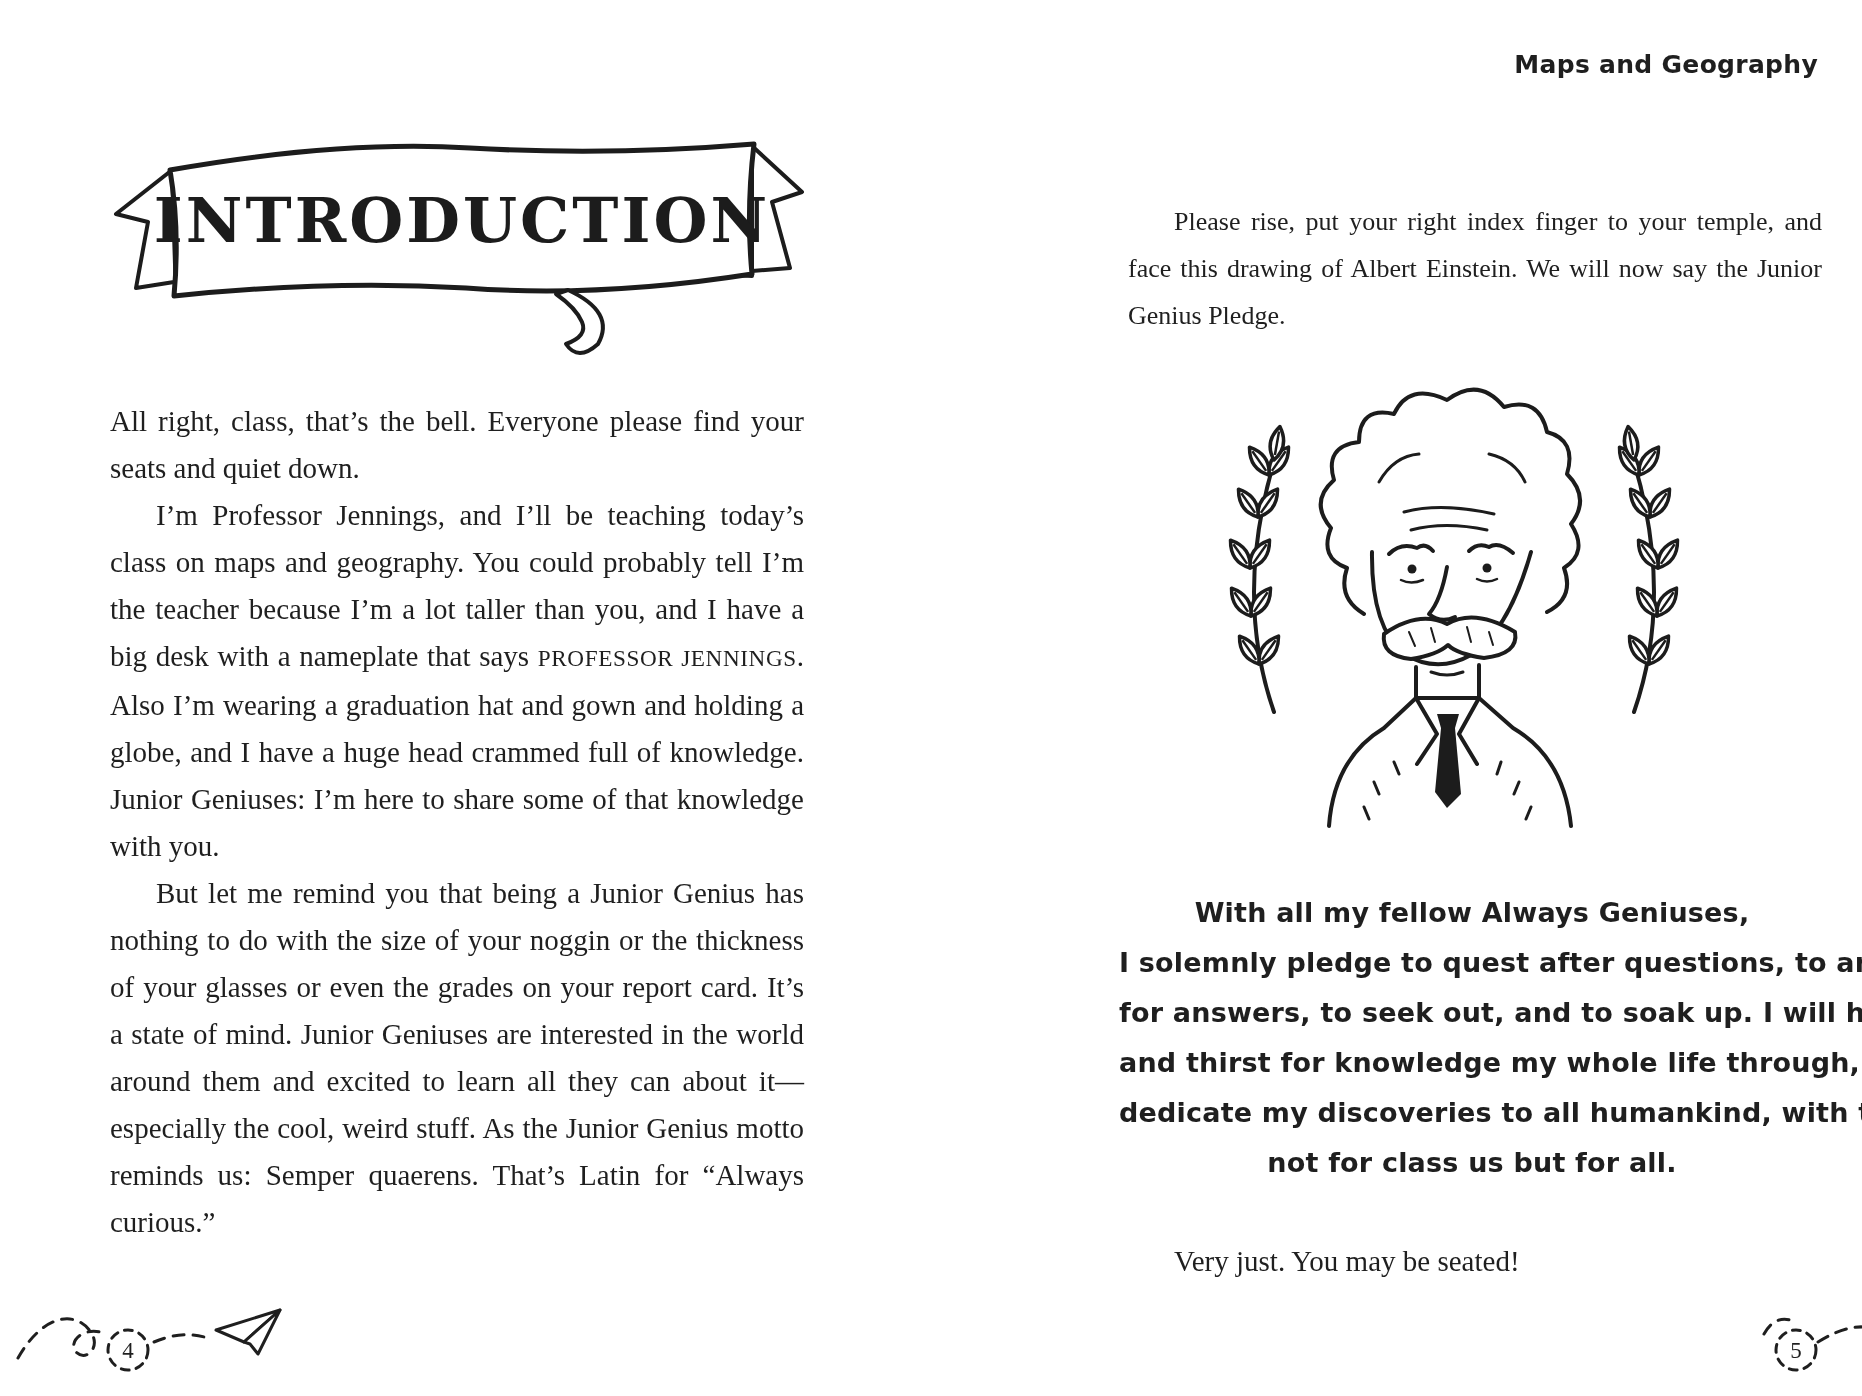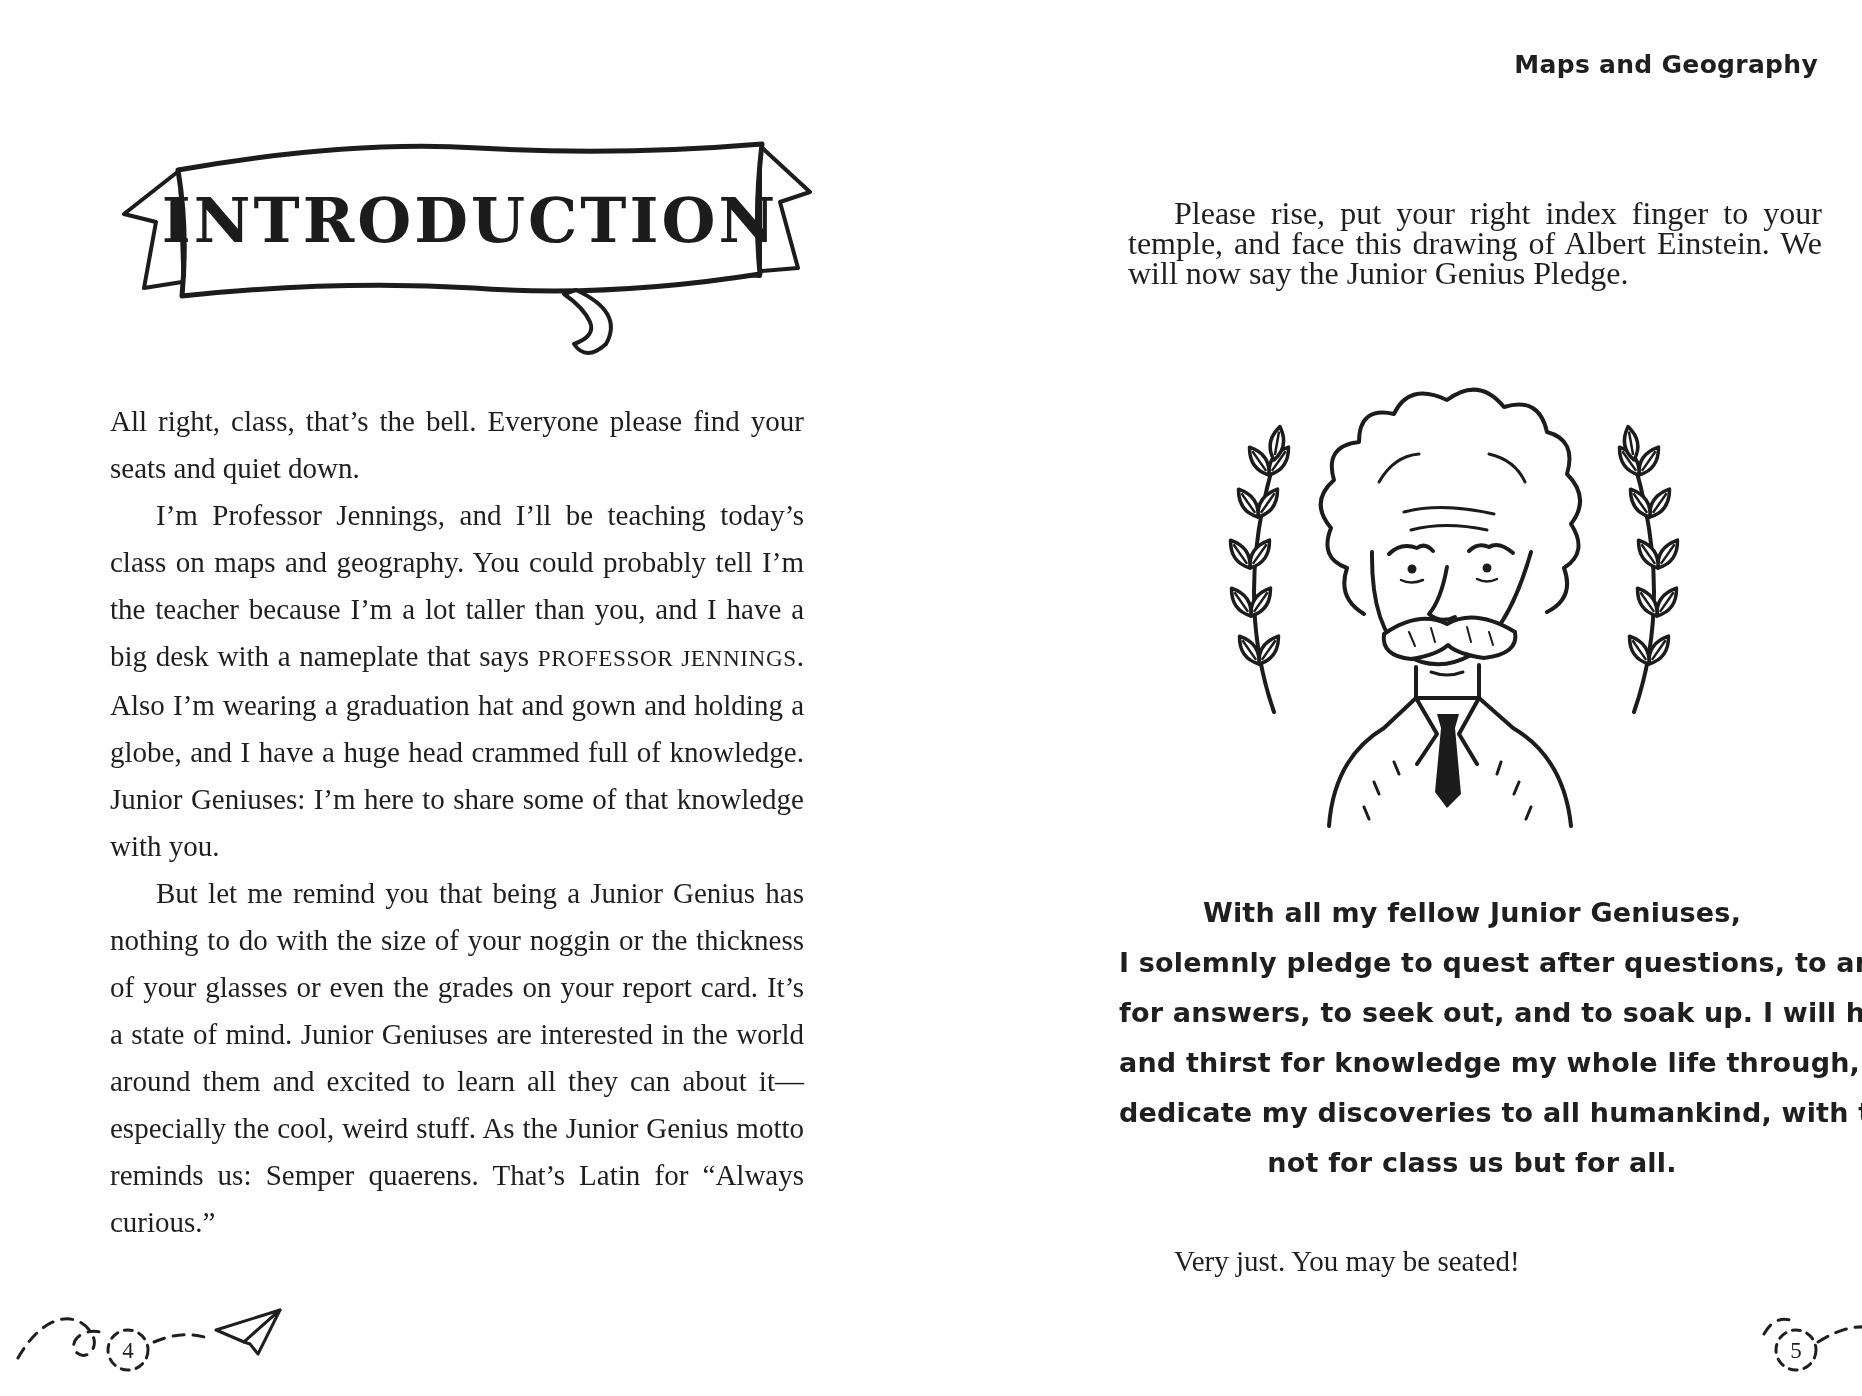--- a/index.html
+++ b/index.html
@@ -3,32 +3,32 @@
 <meta charset="utf-8">
 <style>
   * { margin:0; padding:0; box-sizing:border-box; }
   html,body { width:1862px; height:1396px; }
   body { background:#ffffff; font-family:"Liberation Serif", serif; color:#1f1f1f; }
   .spread { position:relative; width:1862px; height:1396px; background:#ffffff; overflow:hidden; }
   .page { position:absolute; top:0; height:1396px; width:931px; }
   .page-left { left:0; }
   .page-right { left:979px; }
 
-  .banner-wrap { position:absolute; left:108px; top:126px; width:716px;text-decoration:underline; }
+  .banner-wrap { position:absolute; left:100px; top:126px; width:716px;text-decoration:underline; }
   .banner-text { font-family:"DejaVu Serif", serif; font-weight:bold; font-size:62px; letter-spacing:3px; fill:#1c1c1c; }
 
   .body-text { position:absolute; left:110px; top:398px; width:694px; font-size:29px; line-height:47px; text-align:justify; }
   .para { margin:0; }
   .indent { text-indent:46px; }
   .smallcaps { font-size:0.8em; letter-spacing:0.6px; }
   .italic { }
 
   .running-head { position:absolute; top:50px; right:92px; font-family:"DejaVu Sans", sans-serif; font-weight:bold; font-size:25px; letter-spacing:0.3px; }
 
-  .right-body { position:absolute; left:149px; top:198px; width:694px; font-size:32px; line-height:30px; text-align:justify; }
+  .right-body { position:absolute; left:149px; top:198px; width:694px; font-size:26px; line-height:47px; text-align:justify; }
 
   .einstein-wrap { position:absolute; left:200px; top:362px; width:550px; height:466px; }
 
   .pledge { position:absolute; left:140px; top:888px; width:706px; text-align:center;
             font-family:"DejaVu Sans", sans-serif; font-weight:bold; font-size:27px; line-height:50px; letter-spacing:0.2px; }
   .pledge-line { white-space:nowrap; }
 
   .closing { position:absolute; left:149px; top:1238px; width:694px; font-size:29px; line-height:47px; text-indent:46px; }
 
   .doodle-left { position:absolute; left:16px; top:1294px; }
@@ -158,21 +158,21 @@
         <path class="ink" d="M 300 336 L 280 372 L 298 402"></path>
 
         <path d="M 258 352 L 280 352 L 276 366 L 262 366 Z" fill="#1c1c1c"></path>
         <path d="M 262 366 L 276 366 L 282 432 L 268 446 L 256 430 Z" fill="#1c1c1c"></path>
 
         <path class="ink" style="stroke-width:3" d="M 195 420 L 200 432 M 215 400 L 220 412 M 185 445 L 190 457 M 340 420 L 335 432 M 322 400 L 318 412 M 352 445 L 347 457"></path>
       </svg>
     </div>
 
     <div class="pledge">
-      <div class="pledge-line">With all my fellow Junior Geniuses,</div>
+      <div class="pledge-line">With all my fellow Always Geniuses,</div>
       <div class="pledge-line">I solemnly pledge to quest after questions, to angle</div>
       <div class="pledge-line">for answers, to seek out, and to soak up. I will hunger</div>
       <div class="pledge-line">and thirst for knowledge my whole life through, and I</div>
       <div class="pledge-line">dedicate my discoveries to all humankind, with trivia</div>
       <div class="pledge-line">not for class us but for all.</div>
     </div>
 
     <div class="closing">Very just. You may be seated!</div>
 
     <div class="doodle-right">

